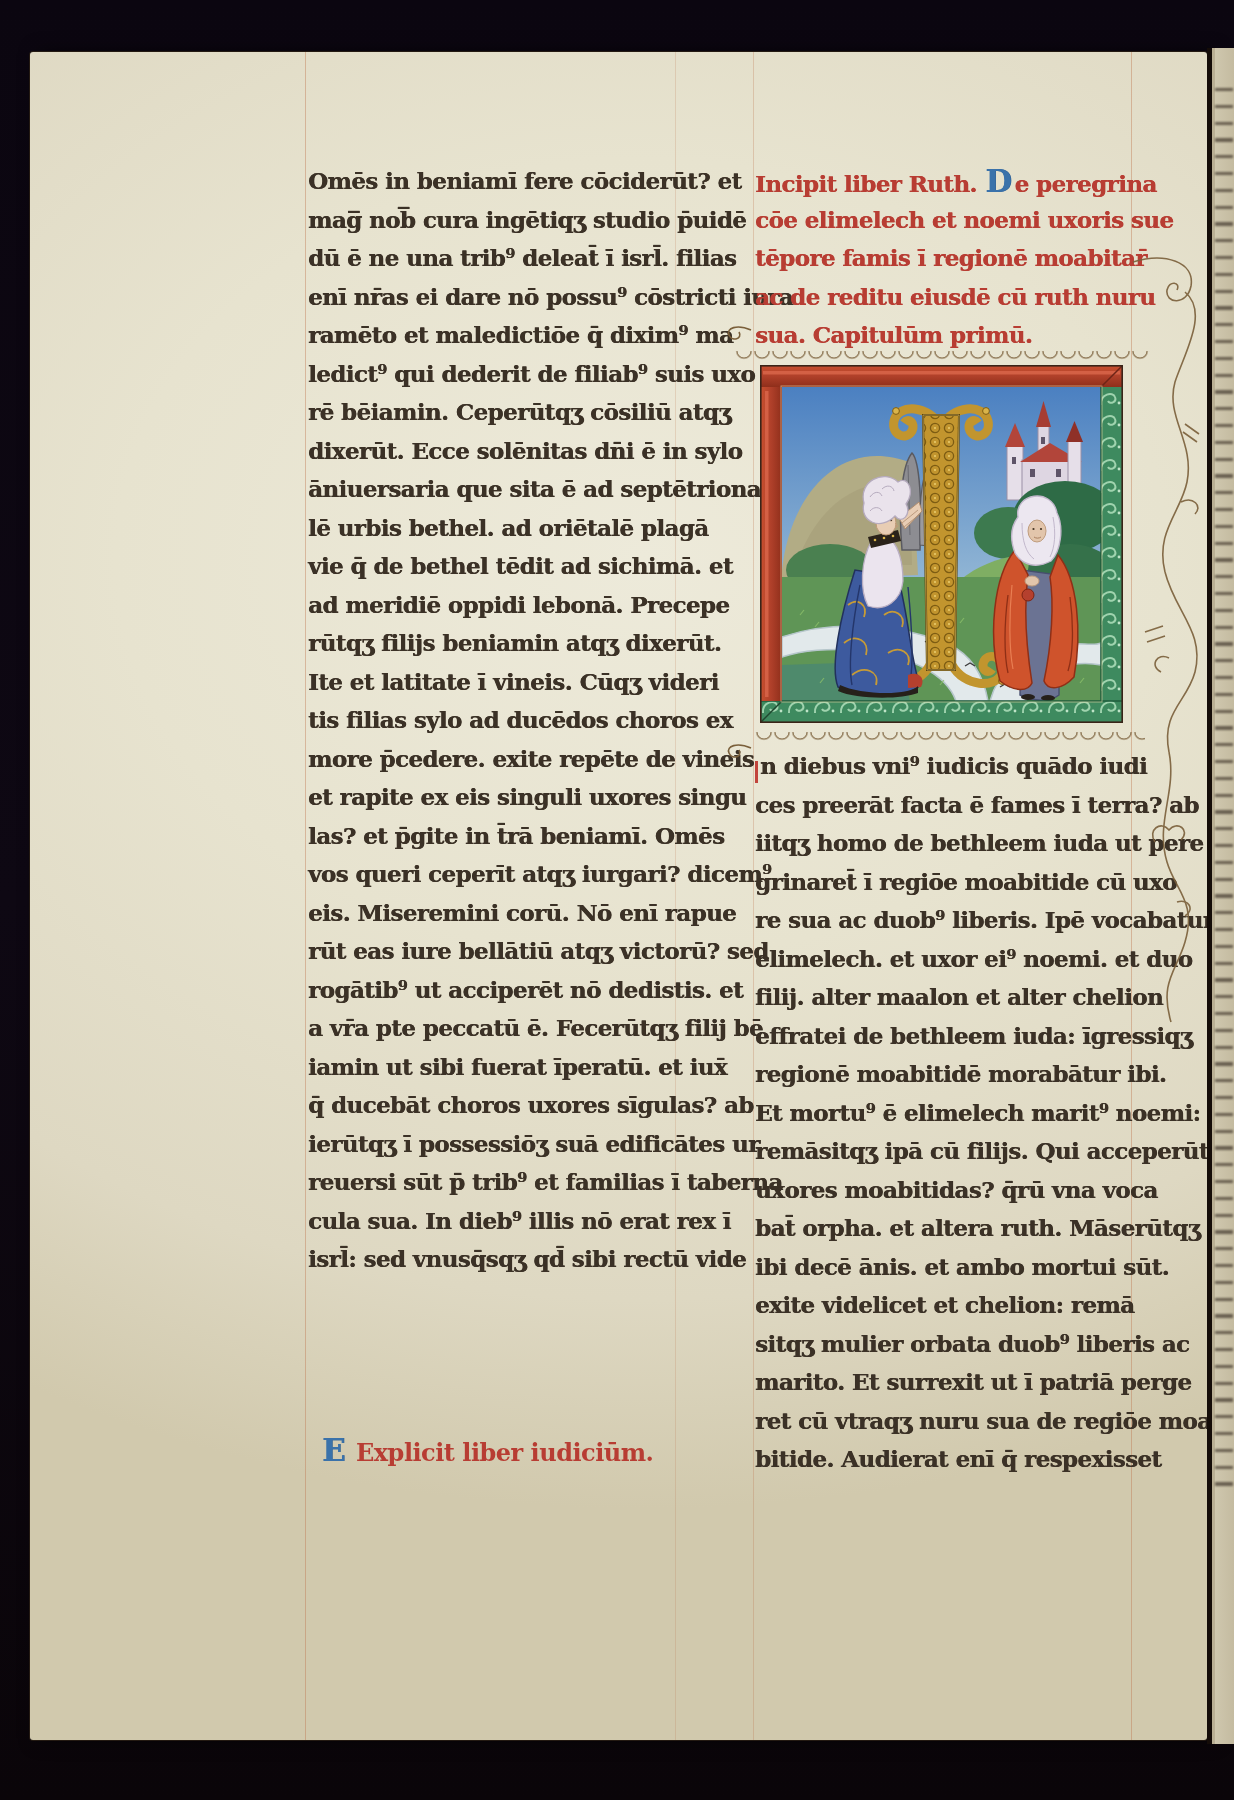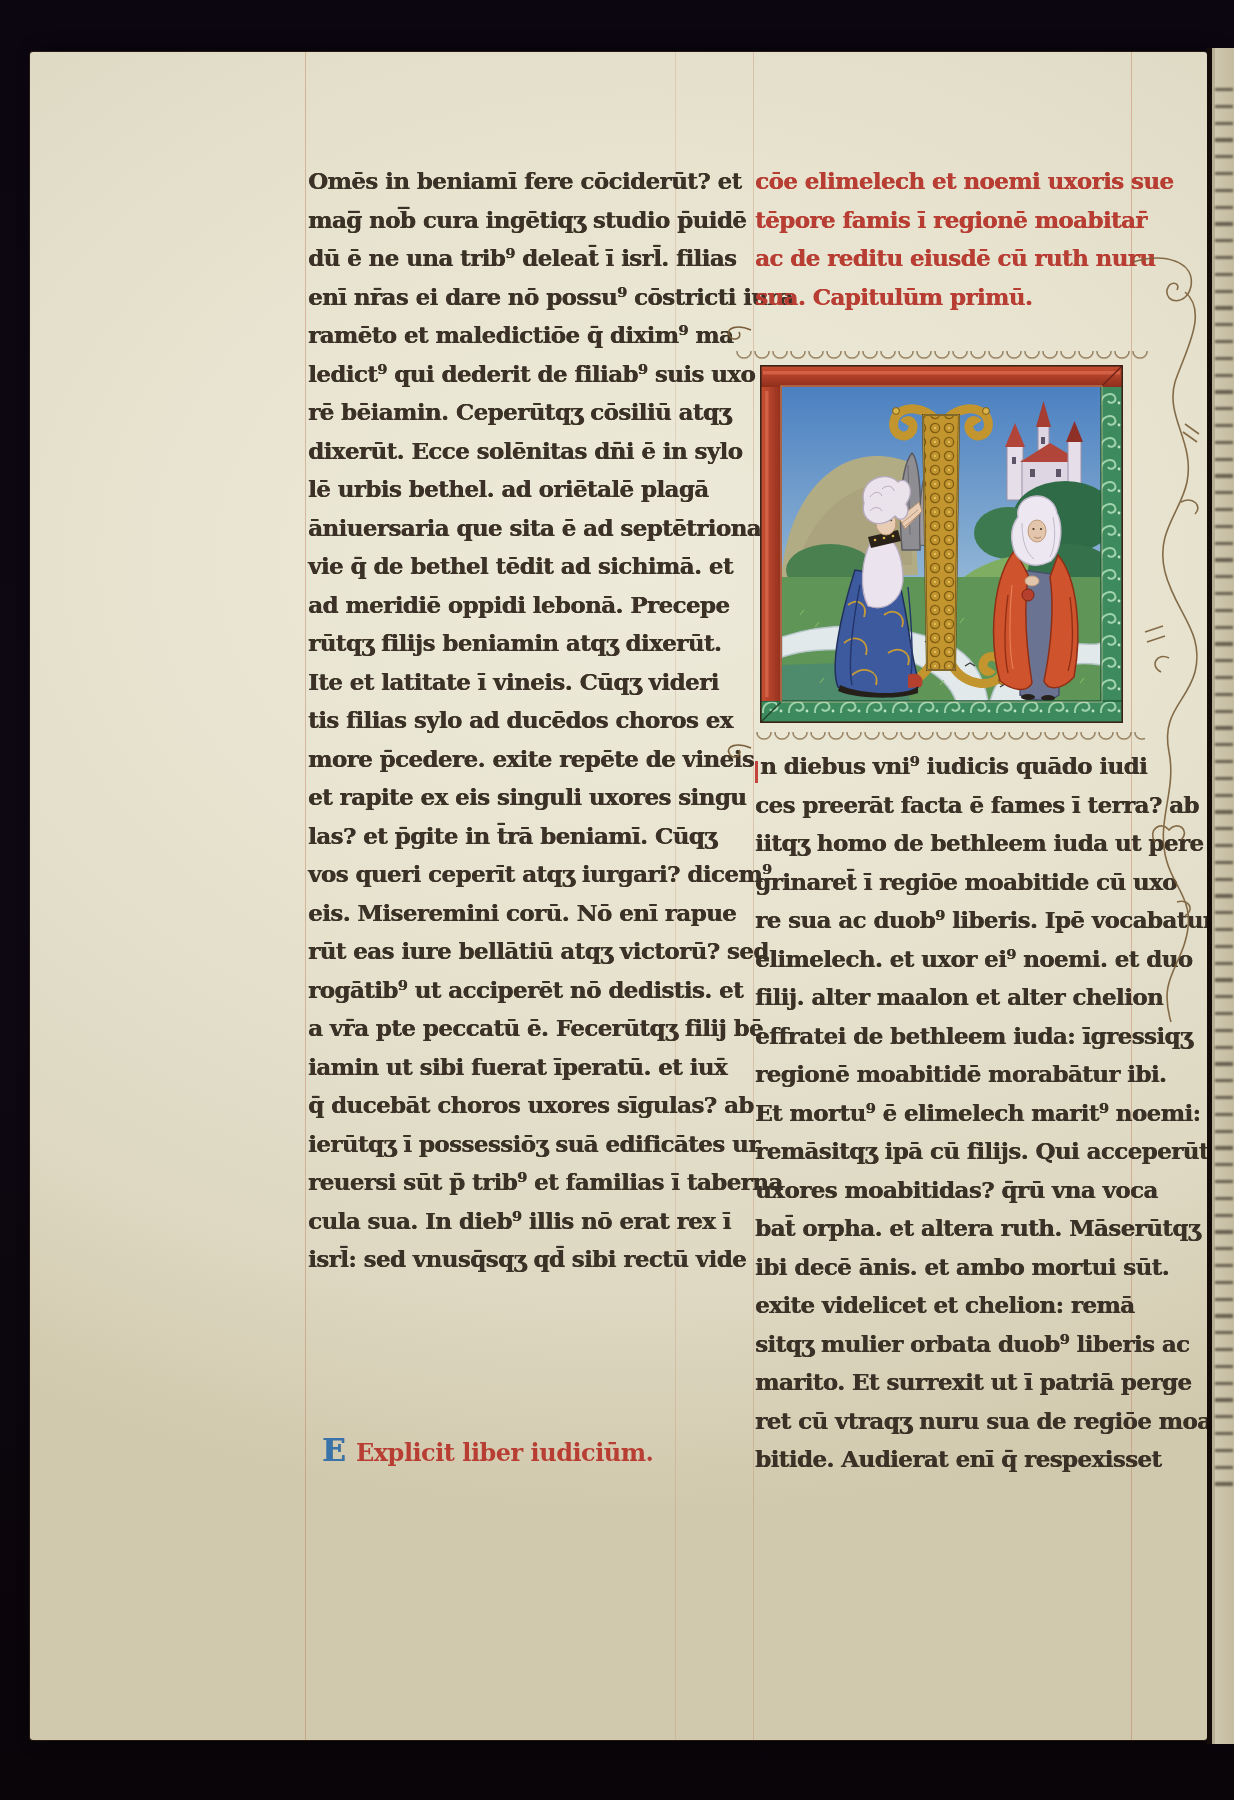--- a/index.html
+++ b/index.html
@@ -45,49 +45,52 @@
 
     <div class="tcol" style="left:278px;top:110px;width:400px">
         <div class="tline">Omēs in beniamī fere cōciderūt? et</div>
         <div class="tline">mag̅ nob̅ cura ingētiqʒ studio p̄uidē</div>
         <div class="tline">dū ē ne una trib⁹ deleat̄ ī isrl̄. filias</div>
         <div class="tline">enī nr̄as ei dare nō possu⁹ cōstricti iura</div>
         <div class="tline">ramēto et maledictiōe q̄ dixim⁹ ma</div>
         <div class="tline">ledict⁹ qui dederit de filiab⁹ suis uxo</div>
         <div class="tline">rē bēiamin. Ceperūtqʒ cōsiliū atqʒ</div>
         <div class="tline">dixerūt. Ecce solēnitas dn̄i ē in sylo</div>
+        <div class="tline">āniuersaria que sita ē ad septētriona</div>
         <div class="tline">lē urbis bethel. ad oriētalē plagā</div>
-        <div class="tline">āniuersaria que sita ē ad septētriona</div>
         <div class="tline">vie q̄ de bethel tēdit ad sichimā. et</div>
         <div class="tline">ad meridiē oppidi lebonā. Precepe</div>
         <div class="tline">rūtqʒ filijs beniamin atqʒ dixerūt.</div>
         <div class="tline">Ite et latitate ī vineis. Cūqʒ videri</div>
         <div class="tline">tis filias sylo ad ducēdos choros ex</div>
         <div class="tline">more p̄cedere. exite repēte de vineis</div>
         <div class="tline">et rapite ex eis singuli uxores singu</div>
-        <div class="tline">las? et p̄gite in t̄rā beniamī. Cūqʒ</div>
+        <div class="tline">las? et p̄gite in t̄rā beniamī. Omēs</div>
         <div class="tline">vos queri ceperīt atqʒ iurgari? dicem⁹</div>
         <div class="tline">eis. Miseremini corū. Nō enī rapue</div>
         <div class="tline">rūt eas iure bellātiū atqʒ victorū? sed</div>
         <div class="tline">rogātib⁹ ut acciperēt nō dedistis. et</div>
         <div class="tline">a vr̄a pte peccatū ē. Fecerūtqʒ filij bē</div>
         <div class="tline">iamin ut sibi fuerat īperatū. et iux̄</div>
         <div class="tline">q̄ ducebāt choros uxores sīgulas? ab</div>
         <div class="tline">ierūtqʒ ī possessiōʒ suā edificātes ur</div>
         <div class="tline">reuersi sūt p̄ trib⁹ et familias ī taberna</div>
         <div class="tline">cula sua. In dieb⁹ illis nō erat rex ī</div>
         <div class="tline">isrl̄: sed vnusq̄sqʒ qd̄ sibi rectū vide</div>
       </div>
 
     <div class="explicit" style="left:278px;top:1376px">
       <span class="blue-init">E</span>
       <span class="red-text">Explicit liber iudiciūm.</span>
     </div>
 
     <div class="tcol" style="left:725px;top:110px;width:386px">
+      <div class="rline">
+        <span>Incipit liber Ruth. </span><span class="blue-init">D</span><span>e peregrina</span>
+      </div>
       <div>
           <div class="rline">cōe elimelech et noemi uxoris sue</div>
           <div class="rline">tēpore famis ī regionē moabitar̄</div>
           <div class="rline">ac de reditu eiusdē cū ruth nuru</div>
           <div class="rline">sua. Capitulūm primū.</div>
         </div>
     </div>
 
     <div class="curl" style="left:693px;top:272px">
       <svg width="30" height="20" viewBox="0 0 30 20">

